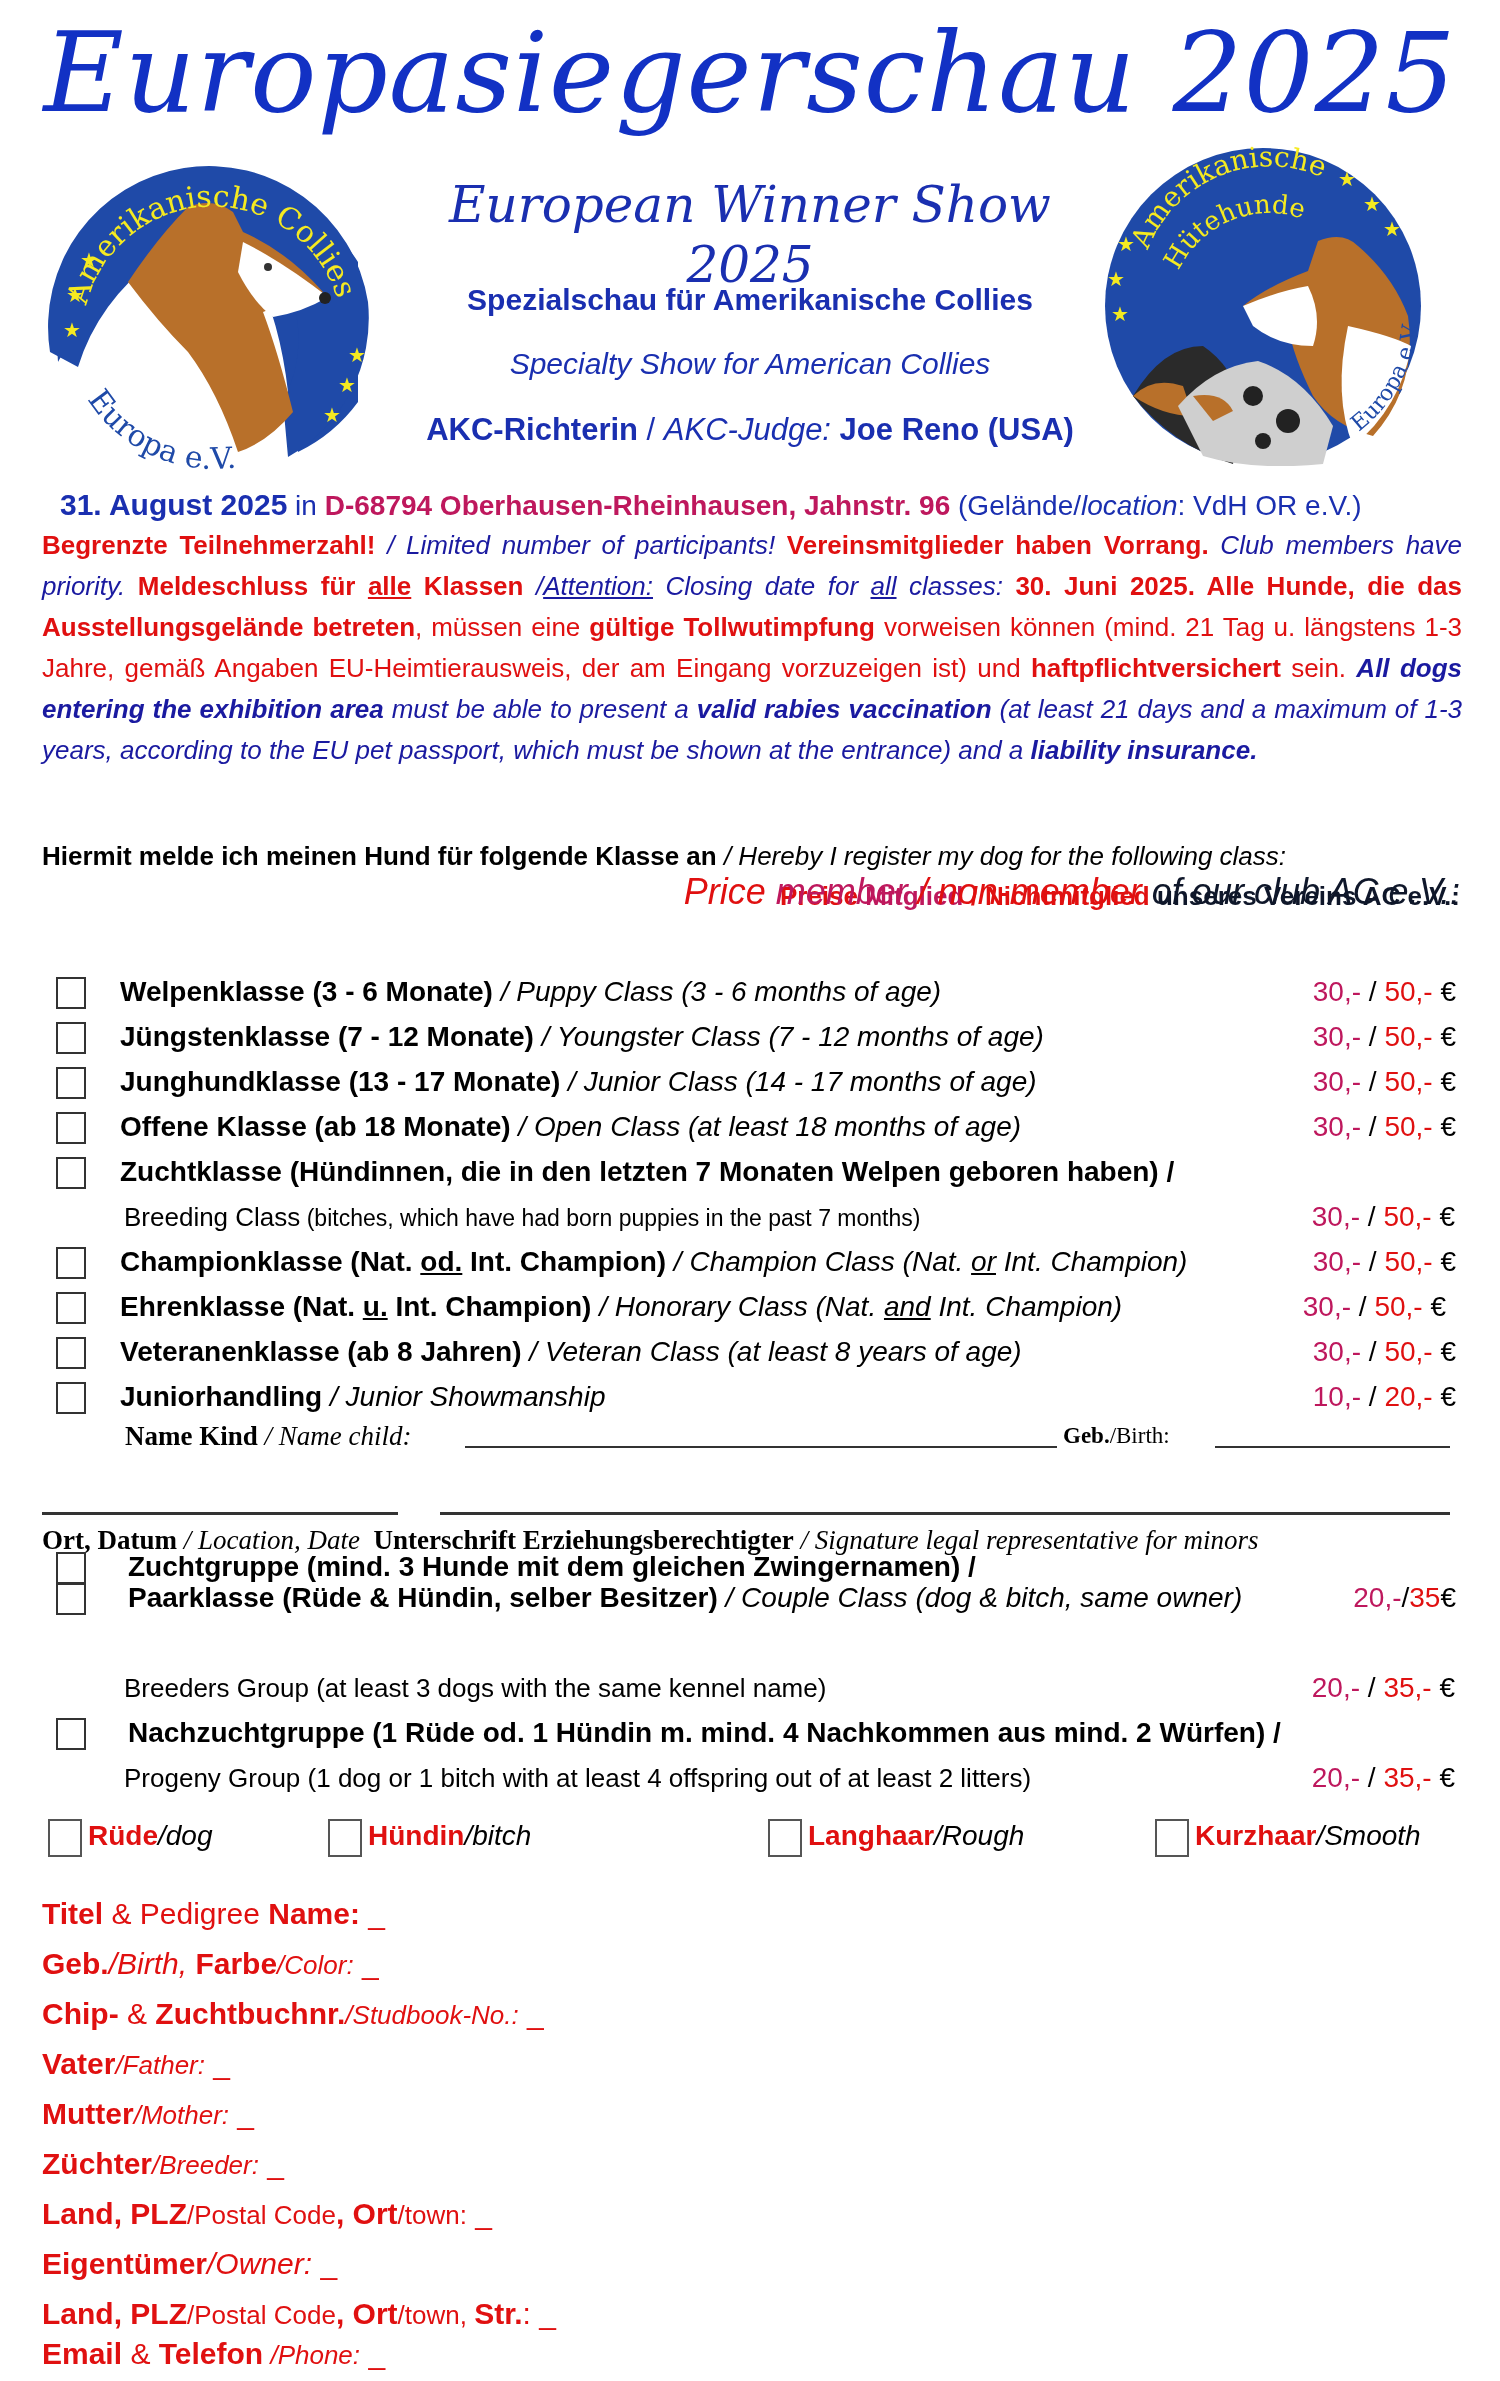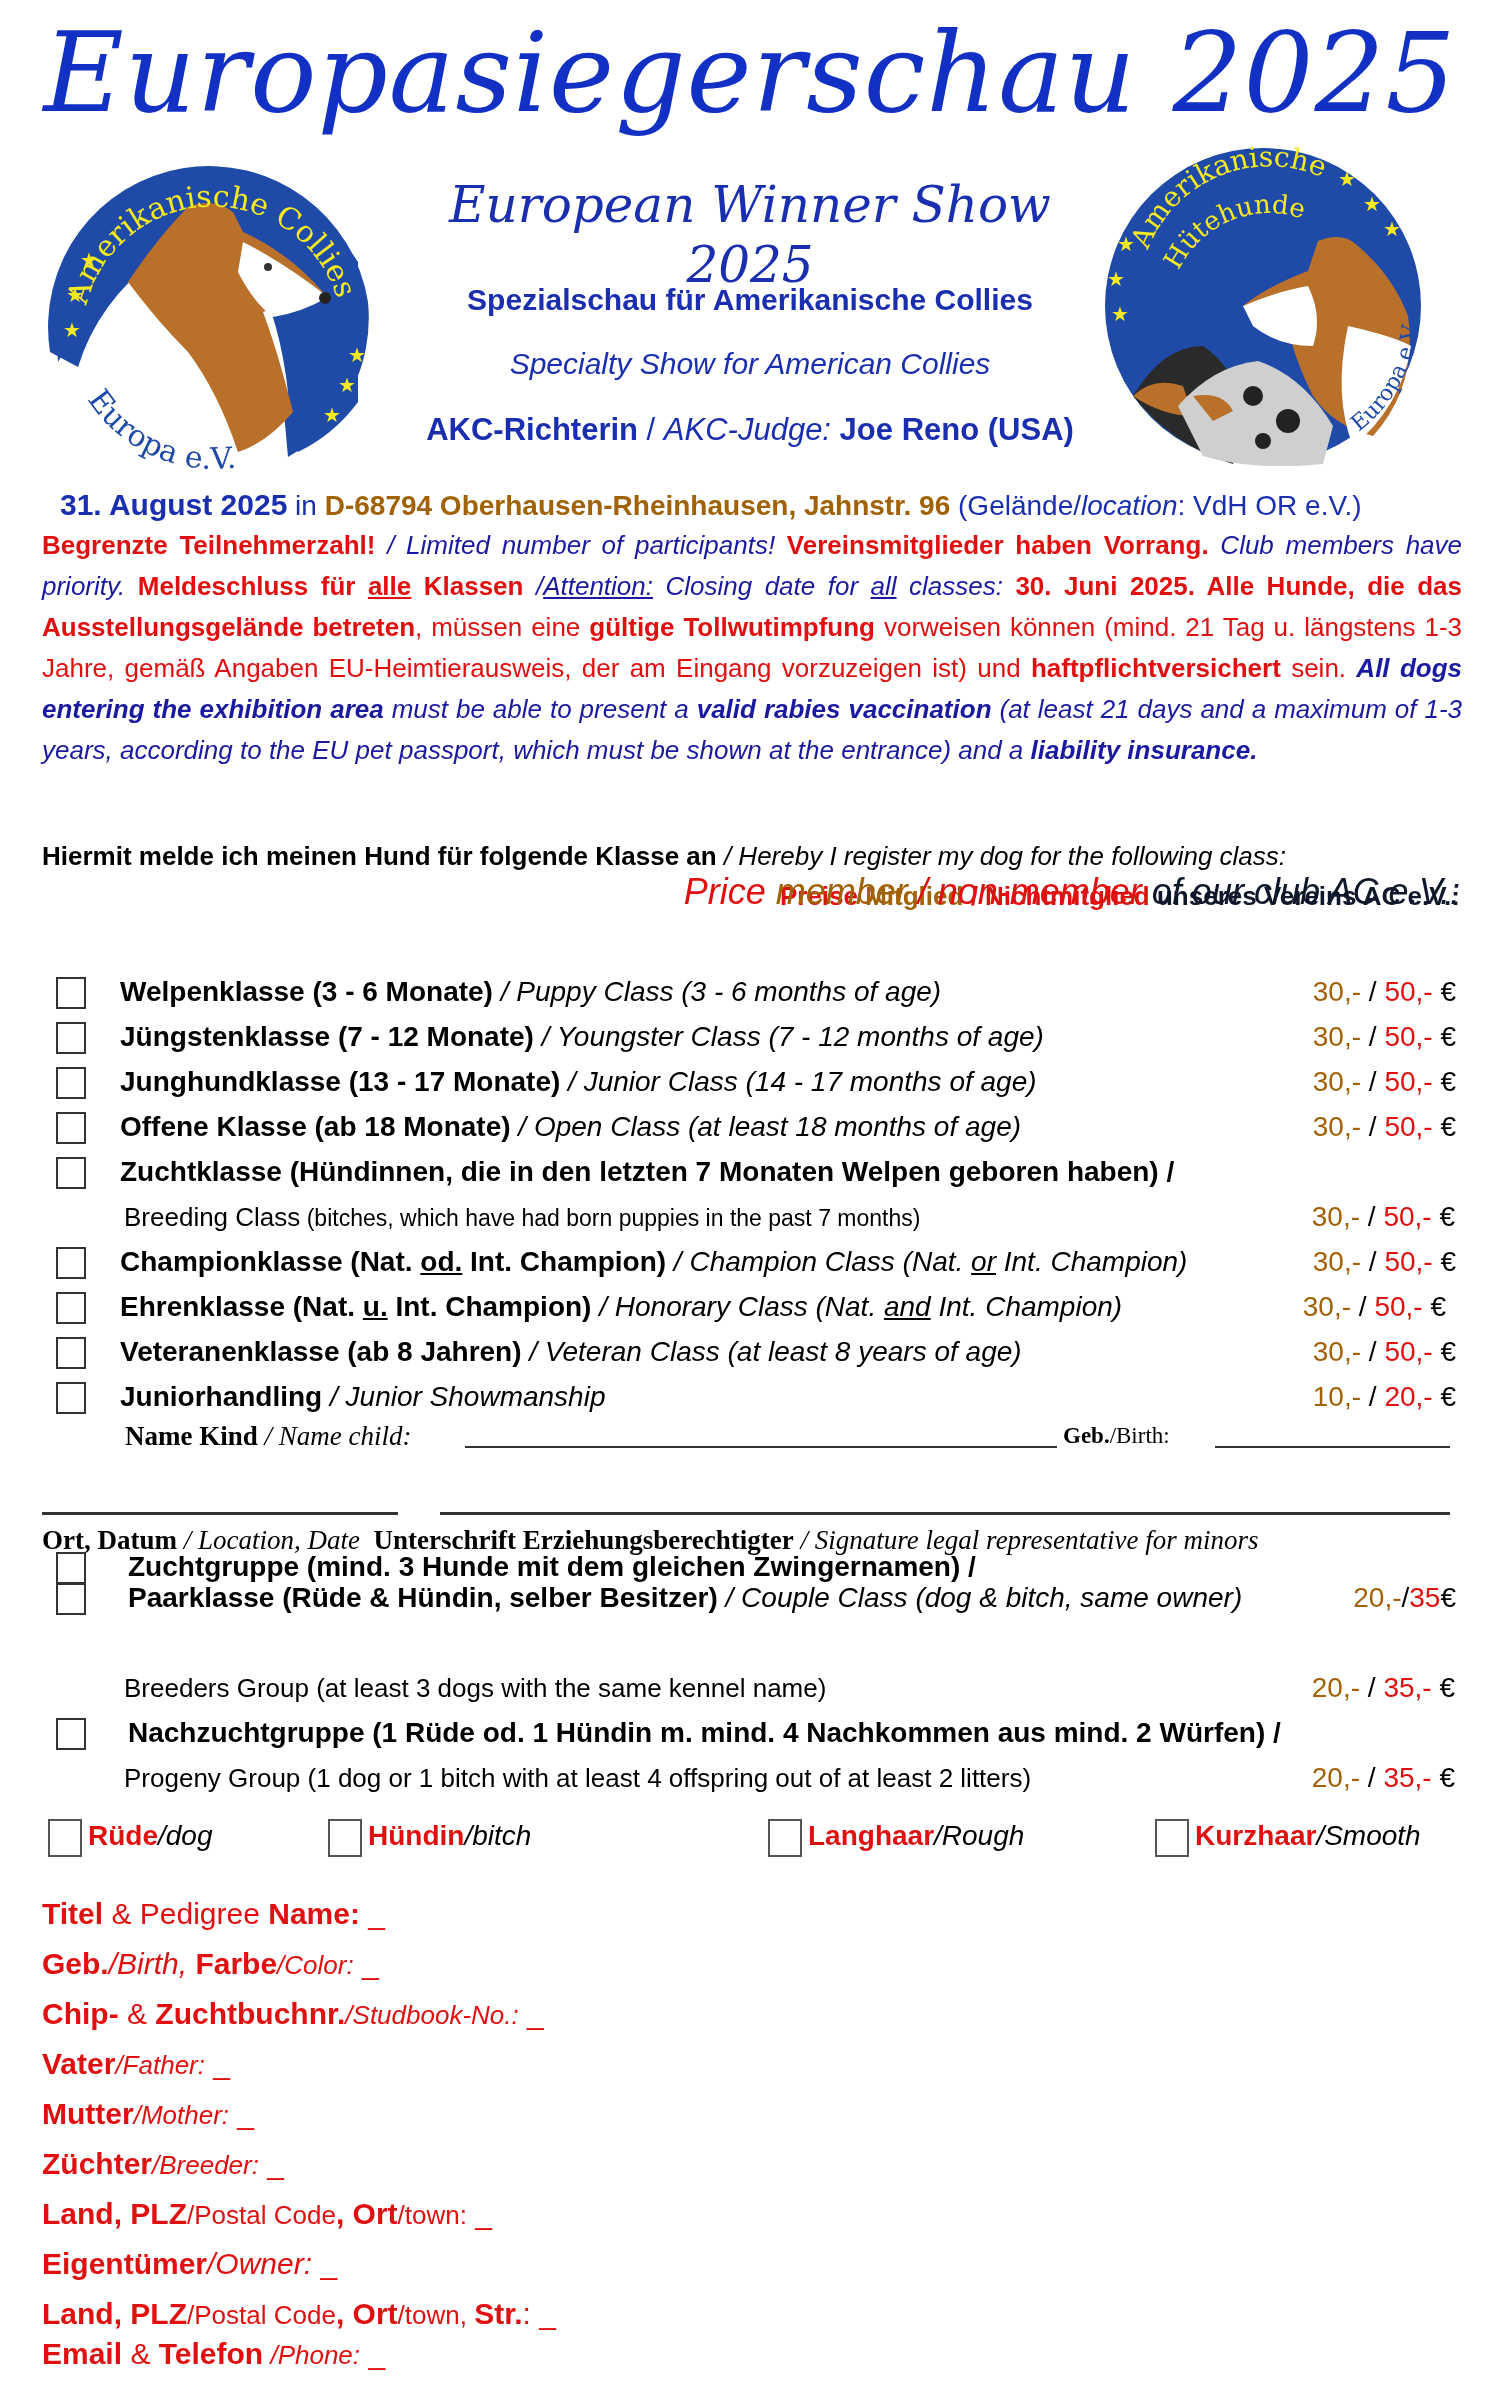--- a/index.html
+++ b/index.html
@@ -1,21 +1,21 @@
 <!DOCTYPE html>
 <html><head>
 <meta charset="utf-8">
 <style>
   html, body { margin:0; padding:0; background:#ffffff; }
   body { width:1500px; height:2381px; position:relative; overflow:hidden;
          font-family:"Liberation Sans", "DejaVu Sans", sans-serif; color:#000; }
   .blue { color:#1a2fb0; }
   .dblue { color:#1a1aa0; }
   .red { color:#e01010; }
-  .green { color:#a16207; }
+  .green { color:#be185d; }
   .black { color:#0f172a; }
   b, .b { font-weight:bold; }
   i, .i { font-style:italic; }
   u { text-decoration:underline; }
 
   #title { position:absolute; left:0; width:1500px; top:8px; text-align:center;
            font-family:"DejaVu Serif", serif; font-style:italic; font-size:110px;
            color:#1231c4; letter-spacing:1px; line-height:130px; }
   #subtitle { position:absolute; left:380px; width:740px; top:175px; text-align:center;
               font-family:"DejaVu Serif", serif; font-style:italic; font-size:50px;

